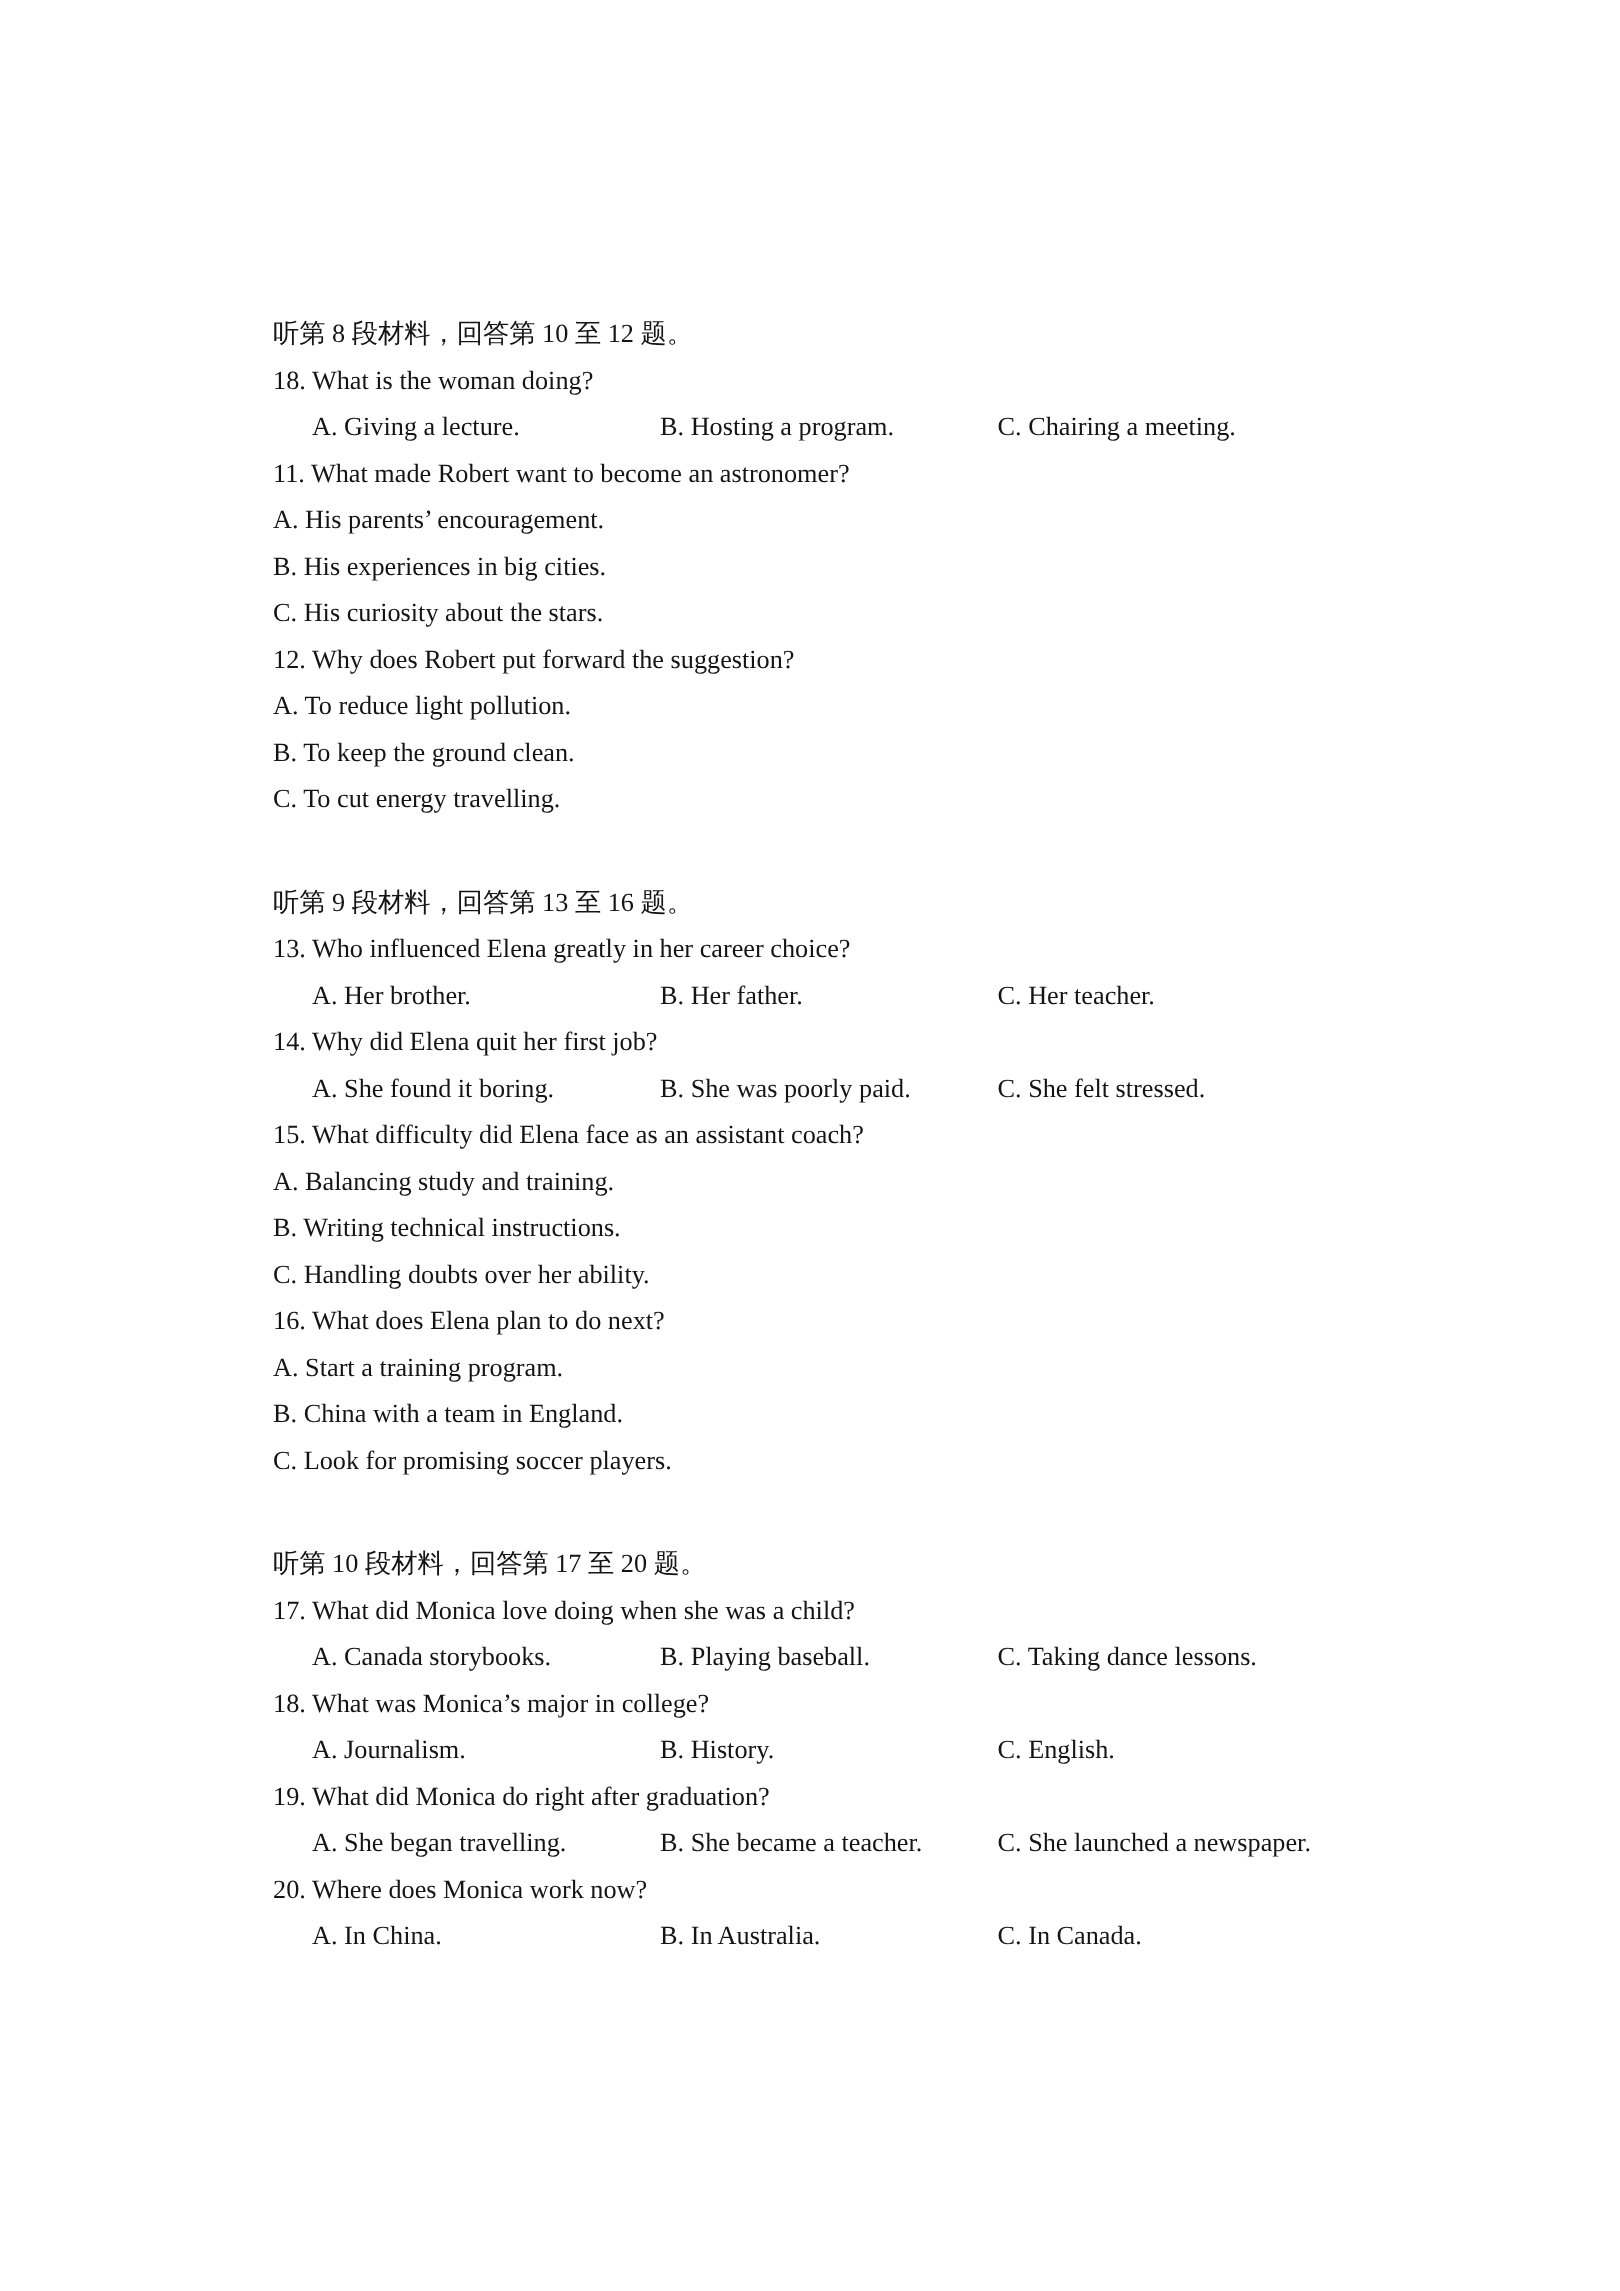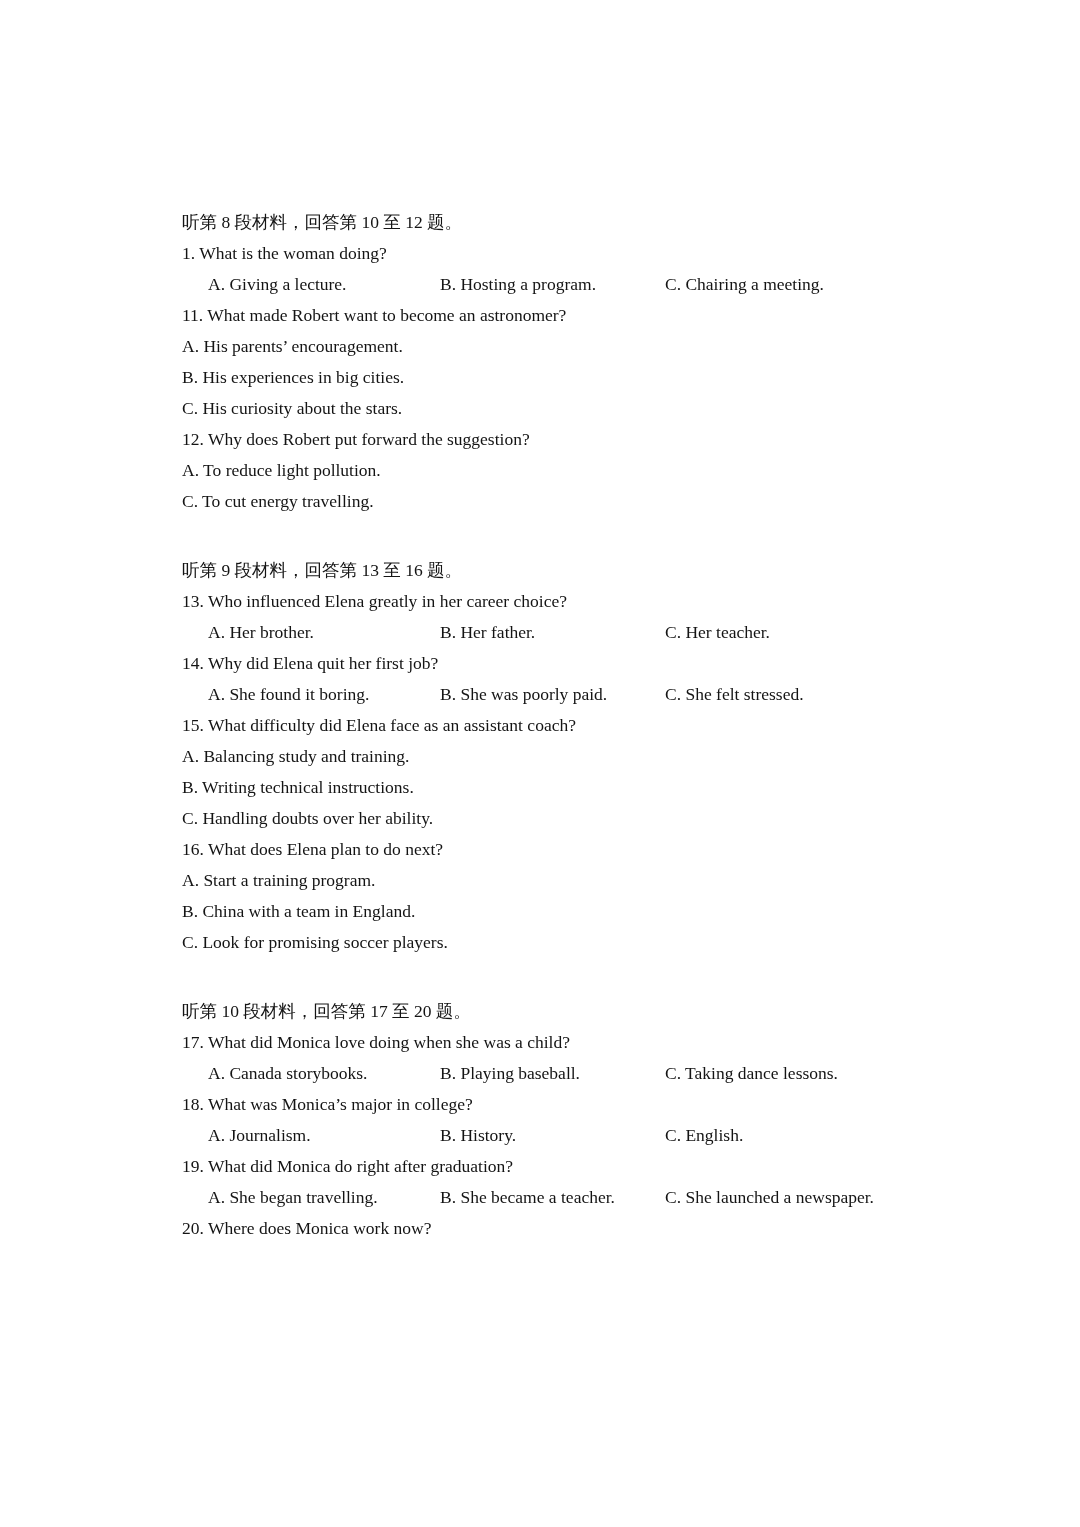--- a/index.html
+++ b/index.html
@@ -51,32 +51,33 @@
   .options-row .option {
     white-space: nowrap;
   }
 </style>
 </head>
 <body>
 
 <div class="page">
   <div class="content" id="content">
       <div class="section-header">听第 8 段材料，回答第 10 至 12 题。</div>
-      <div class="question-line">1. What is the woman doing?</div>
+      <div class="question-line">18. What is the woman doing?</div>
       <div class="options-row">
         <span class="option">A. Giving a lecture.</span>
         <span class="option">B. Hosting a program.</span>
         <span class="option">C. Chairing a meeting.</span>
       </div>
       <div class="question-line">11. What made Robert want to become an astronomer?</div>
       <div class="option-line option">A. His parents’ encouragement.</div>
       <div class="option-line option">B. His experiences in big cities.</div>
       <div class="option-line option">C. His curiosity about the stars.</div>
       <div class="question-line">12. Why does Robert put forward the suggestion?</div>
       <div class="option-line option">A. To reduce light pollution.</div>
+      <div class="option-line option">B. To keep the ground clean.</div>
       <div class="option-line option">C. To cut energy travelling.</div>
       <div class="section-header">听第 9 段材料，回答第 13 至 16 题。</div>
       <div class="question-line">13. Who influenced Elena greatly in her career choice?</div>
       <div class="options-row">
         <span class="option">A. Her brother.</span>
         <span class="option">B. Her father.</span>
         <span class="option">C. Her teacher.</span>
       </div>
       <div class="question-line">14. Why did Elena quit her first job?</div>
       <div class="options-row">
@@ -105,14 +106,19 @@
         <span class="option">B. History.</span>
         <span class="option">C. English.</span>
       </div>
       <div class="question-line">19. What did Monica do right after graduation?</div>
       <div class="options-row">
         <span class="option">A. She began travelling.</span>
         <span class="option">B. She became a teacher.</span>
         <span class="option">C. She launched a newspaper.</span>
       </div>
       <div class="question-line">20. Where does Monica work now?</div>
+      <div class="options-row">
+        <span class="option">A. In China.</span>
+        <span class="option">B. In Australia.</span>
+        <span class="option">C. In Canada.</span>
+      </div>
     </div>
 </div>
 
 </body></html>

